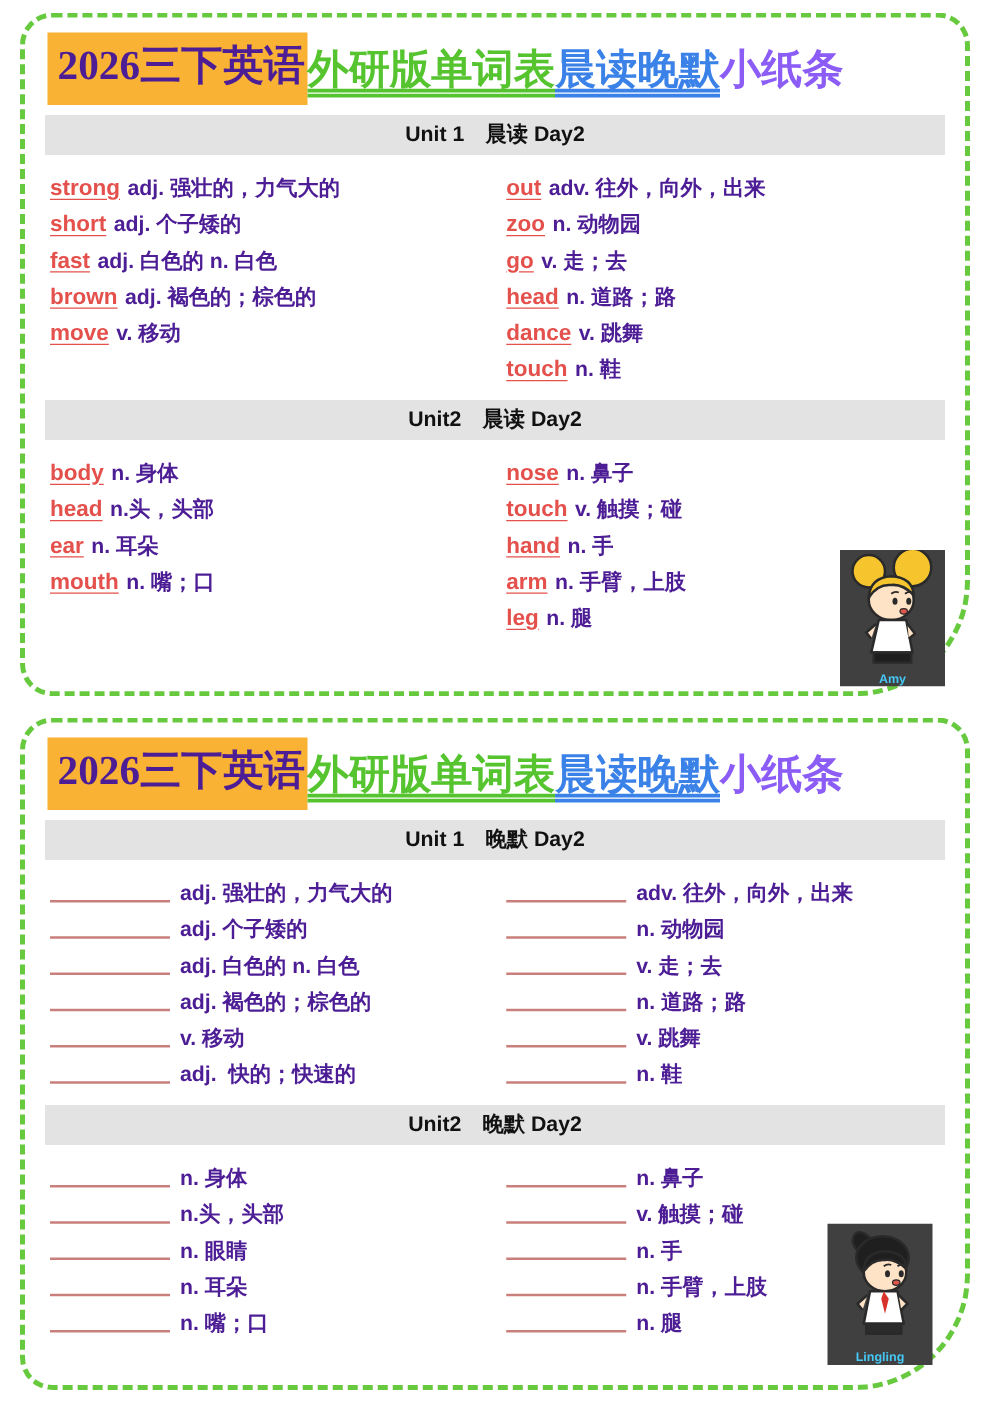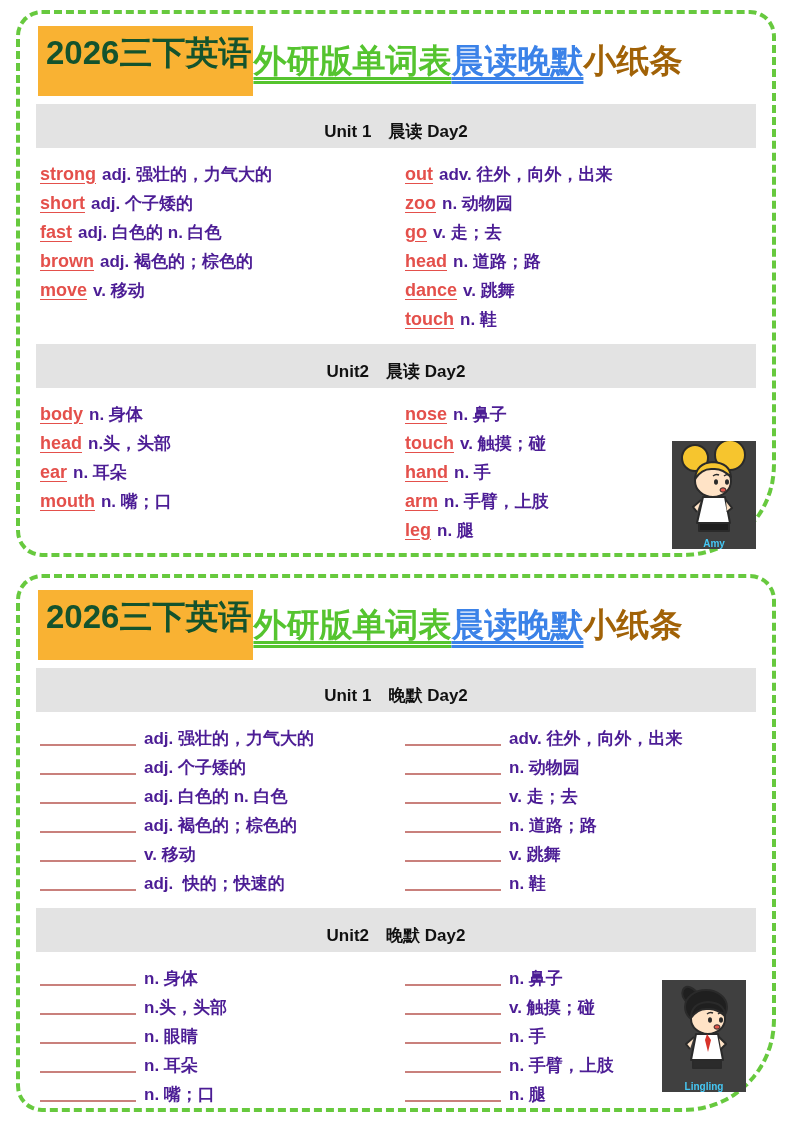--- a/index.html
+++ b/index.html
@@ -35,45 +35,46 @@
     display:flex;
     align-items:center;
     white-space:nowrap;
     font-size:33px;
     font-weight:bold;
     margin:4px 0 8px 2px;
     line-height:1.35;
   }
   .title-badge{
     background:var(--badge-bg);
-    color:#14532d;
-    padding:5px 2px 20px 8px;
+    color:#4c1d95;
+    padding:5px 2px 8px 8px;
+    font-family:Liberation Serif, serif;
   }
   .title-series{
     color:var(--series-green);
     text-decoration:underline;
     text-decoration-style:double;
     text-decoration-color:var(--series-green);
     text-underline-offset:5px;
   }
   .title-mode{
     color:var(--mode-blue);
     text-decoration:underline;
     text-decoration-style:double;
     text-decoration-color:var(--mode-blue);
     text-underline-offset:5px;
   }
-  .title-suffix{color:#a16207;}
+  .title-suffix{color:#8b5cf6;}
   .unit-header{
     background:var(--unit-bg);
     color:#111111;
     font-size:17px;
     font-weight:bold;
     text-align:center;
-    padding:16px 0 5px 0;
+    padding:4px 0 5px 0;
     margin:4px 0 8px 0;
   }
   .cols{
     display:grid;
     grid-template-columns:1fr 1fr;
     column-gap:16px;
     padding:2px 2px 4px 4px;
     margin-bottom:2px;
   }
   .row{

